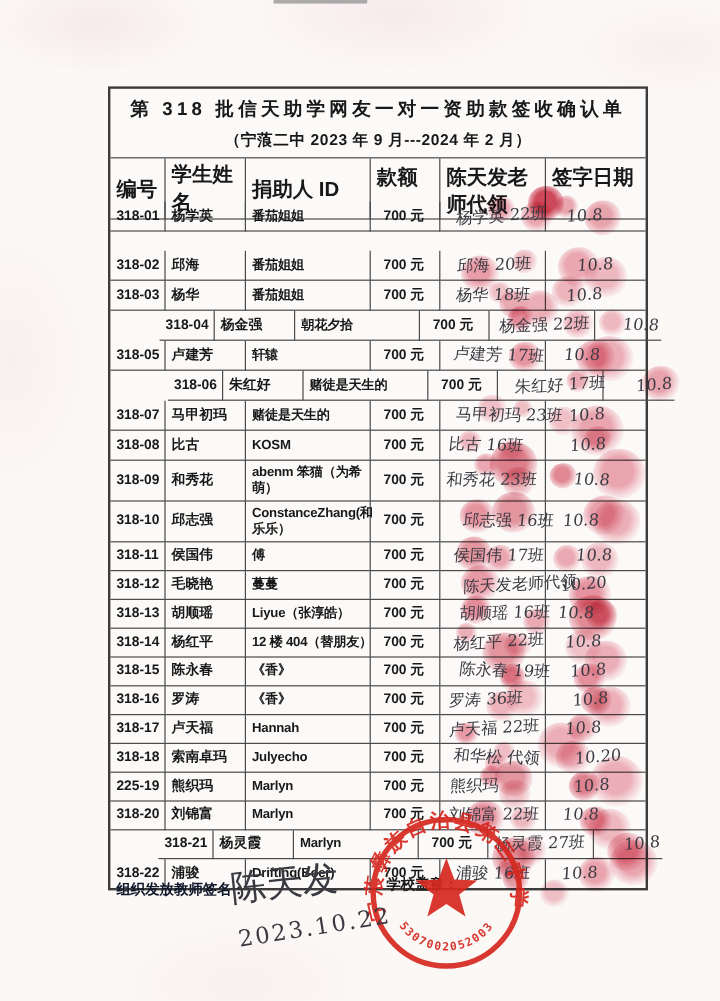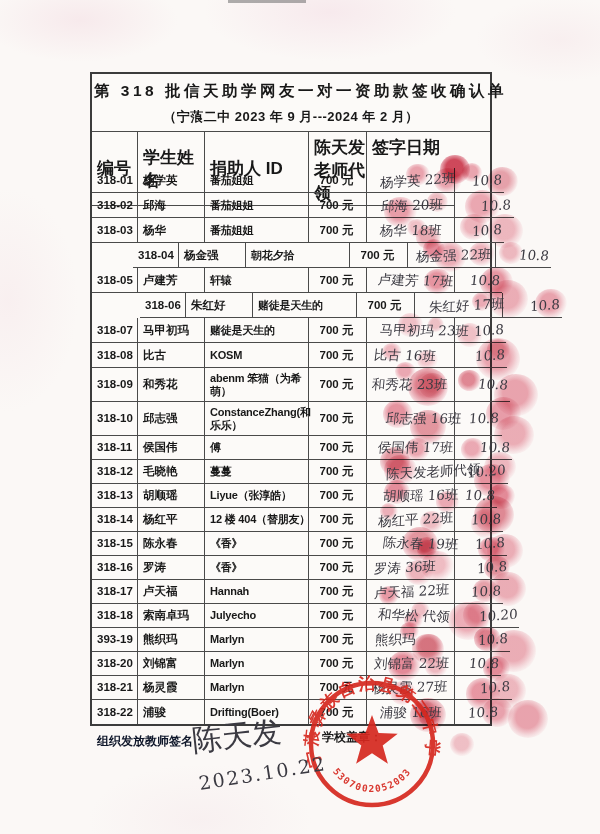--- a/index.html
+++ b/index.html
@@ -10,21 +10,21 @@
       radial-gradient(140px 60px at 80px 20px, rgba(235,190,205,.25), transparent 70%),
       radial-gradient(180px 70px at 330px 12px, rgba(238,200,215,.30), transparent 70%),
       radial-gradient(120px 60px at 560px 40px, rgba(238,205,215,.22), transparent 70%),
       radial-gradient(100px 160px at 8px 300px, rgba(238,205,215,.20), transparent 70%),
       radial-gradient(160px 80px at 200px 820px, rgba(235,205,215,.18), transparent 70%),
       #fbf8f6;
   }
   .scan-edge{position:absolute;left:228px;top:0;width:78px;height:3px;background:#6e6e6e;opacity:.55;}
   
   .doc{
-    position:absolute;left:90px;top:72px;width:402px;
+    position:absolute;left:90px;top:72px;width:450px;
     border:2px solid #3c3c3c;box-sizing:border-box;background:rgba(255,255,255,.25);
     color:#181818;
   }
   .title-box{border-bottom:1px solid #4a4a4a;padding:7px 2px 5px 2px;text-align:center;}
   .title{font-size:15.5px;font-weight:bold;letter-spacing:3.5px;white-space:nowrap;}
   .subtitle{font-size:13px;font-weight:bold;letter-spacing:.5px;margin-top:6px;}
   .grid6{display:grid;grid-template-columns:46px 67px 104px 58px 88px 1fr;}
   .h-row{height:36px;}
   .h-cell{
     border-right:1px solid #4a4a4a;border-bottom:1px solid #4a4a4a;
@@ -73,40 +73,41 @@
 
 <div class="doc">
   <div class="title-box">
     <div class="title">第 318 批信天助学网友一对一资助款签收确认单</div>
     <div class="subtitle">（宁蒗二中 2023 年 9 月---2024 年 2 月）</div>
   </div>
   <div class="grid6 h-row" id="header-row">
       <div class="h-cell">编号</div>
       <div class="h-cell">学生姓名</div>
       <div class="h-cell">捐助人 ID</div>
+      <div class="h-cell top">款额</div>
       <div class="h-cell top">陈天发老师代领</div>
       <div class="h-cell top">签字日期</div>
     </div>
   <div id="table-body">
       <div class="grid6 t-row" style="height: 25px;">
         <div class="t-cell cell-no">318-01</div>
         <div class="t-cell cell-name">杨学英</div>
         <div class="t-cell cell-donor one">番茄姐姐</div>
         <div class="t-cell cell-amount">700 元</div>
         <div class="t-cell cell-sig">
           <span class="hw sig-text" style="transform: rotate(-3.65669deg) skewX(-5deg); margin-left: 7.81512px;">杨学英 22班</span>
           <div class="fp" style="left: 39.3043px; top: -4.01304px; width: 23.2658px; height: 21.4045px; background: radial-gradient(circle at 45% 45%, rgba(214, 62, 88, 0.463) 0px, rgba(214, 62, 88, 0.463) 35%, rgba(228, 130, 150, 0.23) 60%, transparent 75%);"></div>
           <div class="fp" style="left: 66.9535px; top: -0.209563px; width: 27.9324px; height: 25.6978px; background: radial-gradient(circle at 45% 45%, rgba(214, 62, 88, 0.455) 0px, rgba(214, 62, 88, 0.455) 35%, rgba(228, 130, 150, 0.227) 60%, transparent 75%);"></div>
         </div>
         <div class="t-cell cell-date">
           <span class="hw date-text" style="transform: rotate(-3.01013deg) skewX(-6deg); margin-left: 12.1626px;">10.8</span>
           <div class="fp" style="left: 31.5139px; top: -0.658044px; width: 31.0186px; height: 28.5371px; background: radial-gradient(circle at 45% 45%, rgba(200, 30, 55, 0.396) 0px, rgba(200, 30, 55, 0.396) 35%, rgba(214, 80, 105, 0.22) 60%, transparent 75%);"></div>
         </div>
       </div>
-      <div class="grid6 t-row" style="height: 25px;">
+      <div class="grid6 t-row" style="height: 25px; margin-top: 16px;">
         <div class="t-cell cell-no">318-02</div>
         <div class="t-cell cell-name">邱海</div>
         <div class="t-cell cell-donor one">番茄姐姐</div>
         <div class="t-cell cell-amount">700 元</div>
         <div class="t-cell cell-sig">
           <span class="hw sig-text" style="transform: rotate(-1.7576deg) skewX(-5deg); margin-left: 8.76521px;">邱海 20班</span>
           <div class="fp" style="left: 16.9522px; top: 3.7923px; width: 32.8301px; height: 30.2037px; background: radial-gradient(circle at 45% 45%, rgba(214, 62, 88, 0.494) 0px, rgba(214, 62, 88, 0.494) 35%, rgba(228, 130, 150, 0.247) 60%, transparent 75%);"></div>
           <div class="fp" style="left: 59.7394px; top: -0.642361px; width: 20.9345px; height: 19.2598px; background: radial-gradient(circle at 45% 45%, rgba(200, 30, 55, 0.29) 0px, rgba(200, 30, 55, 0.29) 35%, rgba(214, 80, 105, 0.16) 60%, transparent 75%);"></div>
         </div>
         <div class="t-cell cell-date">
@@ -342,21 +343,21 @@
           <span class="hw sig-text" style="transform: rotate(1.88912deg) skewX(-5deg); margin-left: 5.66501px;">和华松 代领</span>
           <div class="fp" style="left: 43.8434px; top: -2.32642px; width: 19.3268px; height: 17.7807px; background: radial-gradient(circle at 45% 45%, rgba(214, 62, 88, 0.32) 0px, rgba(214, 62, 88, 0.32) 35%, rgba(228, 130, 150, 0.16) 60%, transparent 75%);"></div>
           <div class="fp" style="left: 37.152px; top: 7.9182px; width: 18.7947px; height: 17.2911px; background: radial-gradient(circle at 45% 45%, rgba(214, 62, 88, 0.41) 0px, rgba(214, 62, 88, 0.41) 35%, rgba(228, 130, 150, 0.208) 60%, transparent 75%);"></div>
         </div>
         <div class="t-cell cell-date">
           <span class="hw date-text" style="transform: rotate(-4.61386deg) skewX(-6deg); margin-left: 18.6775px;">10.20</span>
           <div class="fp" style="left: 7.96774px; top: -2.74818px; width: 30.3503px; height: 27.9223px; background: radial-gradient(circle at 45% 45%, rgba(214, 62, 88, 0.392) 0px, rgba(214, 62, 88, 0.392) 35%, rgba(228, 130, 150, 0.196) 60%, transparent 75%);"></div>
         </div>
       </div>
       <div class="grid6 t-row" style="height: 24px;">
-        <div class="t-cell cell-no">393-19</div>
+        <div class="t-cell cell-no">225-19</div>
         <div class="t-cell cell-name">熊织玛</div>
         <div class="t-cell cell-donor one">Marlyn</div>
         <div class="t-cell cell-amount">700 元</div>
         <div class="t-cell cell-sig">
           <span class="hw sig-text" style="transform: rotate(-1.17834deg) skewX(-5deg); margin-left: 3.14988px;">熊织玛</span>
           <div class="fp" style="left: 32.9705px; top: -5.77845px; width: 19.3062px; height: 17.7617px; background: radial-gradient(circle at 45% 45%, rgba(214, 62, 88, 0.518) 0px, rgba(214, 62, 88, 0.518) 35%, rgba(228, 130, 150, 0.26) 60%, transparent 75%);"></div>
           <div class="fp" style="left: 49.0887px; top: 6.33985px; width: 27.1875px; height: 25.0125px; background: radial-gradient(circle at 45% 45%, rgba(200, 30, 55, 0.255) 0px, rgba(200, 30, 55, 0.255) 35%, rgba(214, 80, 105, 0.14) 60%, transparent 75%);"></div>
         </div>
         <div class="t-cell cell-date">
           <span class="hw date-text" style="transform: rotate(-4.76702deg) skewX(-6deg); margin-left: 17.52px;">10.8</span>
@@ -371,21 +372,21 @@
         <div class="t-cell cell-sig">
           <span class="hw sig-text" style="transform: rotate(-0.420075deg) skewX(-5deg); margin-left: 2.37733px;">刘锦富 22班</span>
           <div class="fp" style="left: 21.3972px; top: -0.712822px; width: 32.5357px; height: 29.9329px; background: radial-gradient(circle at 45% 45%, rgba(214, 62, 88, 0.592) 0px, rgba(214, 62, 88, 0.592) 35%, rgba(228, 130, 150, 0.294) 60%, transparent 75%);"></div>
           <div class="fp" style="left: 58.1727px; top: 4.68408px; width: 22.6089px; height: 20.8002px; background: radial-gradient(circle at 45% 45%, rgba(214, 62, 88, 0.345) 0px, rgba(214, 62, 88, 0.345) 35%, rgba(228, 130, 150, 0.173) 60%, transparent 75%);"></div>
         </div>
         <div class="t-cell cell-date">
           <span class="hw date-text" style="transform: rotate(-0.128964deg) skewX(-6deg); margin-left: 8.7545px;">10.8</span>
           <div class="fp" style="left: 27.7552px; top: 3.6021px; width: 27.344px; height: 25.1565px; background: radial-gradient(circle at 45% 45%, rgba(214, 62, 88, 0.58) 0px, rgba(214, 62, 88, 0.58) 35%, rgba(228, 130, 150, 0.29) 60%, transparent 75%);"></div>
         </div>
       </div>
-      <div class="grid6 t-row" style="height: 24px;">
+      <div class="grid6 t-row" style="height: 24px; margin-left: 40px;">
         <div class="t-cell cell-no">318-21</div>
         <div class="t-cell cell-name">杨灵霞</div>
         <div class="t-cell cell-donor one">Marlyn</div>
         <div class="t-cell cell-amount">700 元</div>
         <div class="t-cell cell-sig">
           <span class="hw sig-text" style="transform: rotate(-1.28151deg) skewX(-5deg); margin-left: 0.233388px;">杨灵霞 27班</span>
           <div class="fp" style="left: 23.3066px; top: 5.15237px; width: 26.0617px; height: 23.9768px; background: radial-gradient(circle at 45% 45%, rgba(214, 62, 88, 0.34) 0px, rgba(214, 62, 88, 0.34) 35%, rgba(228, 130, 150, 0.173) 60%, transparent 75%);"></div>
         </div>
         <div class="t-cell cell-date">
           <span class="hw date-text" style="transform: rotate(-5.2474deg) skewX(-6deg); margin-left: 20.0775px;">10.8</span>

